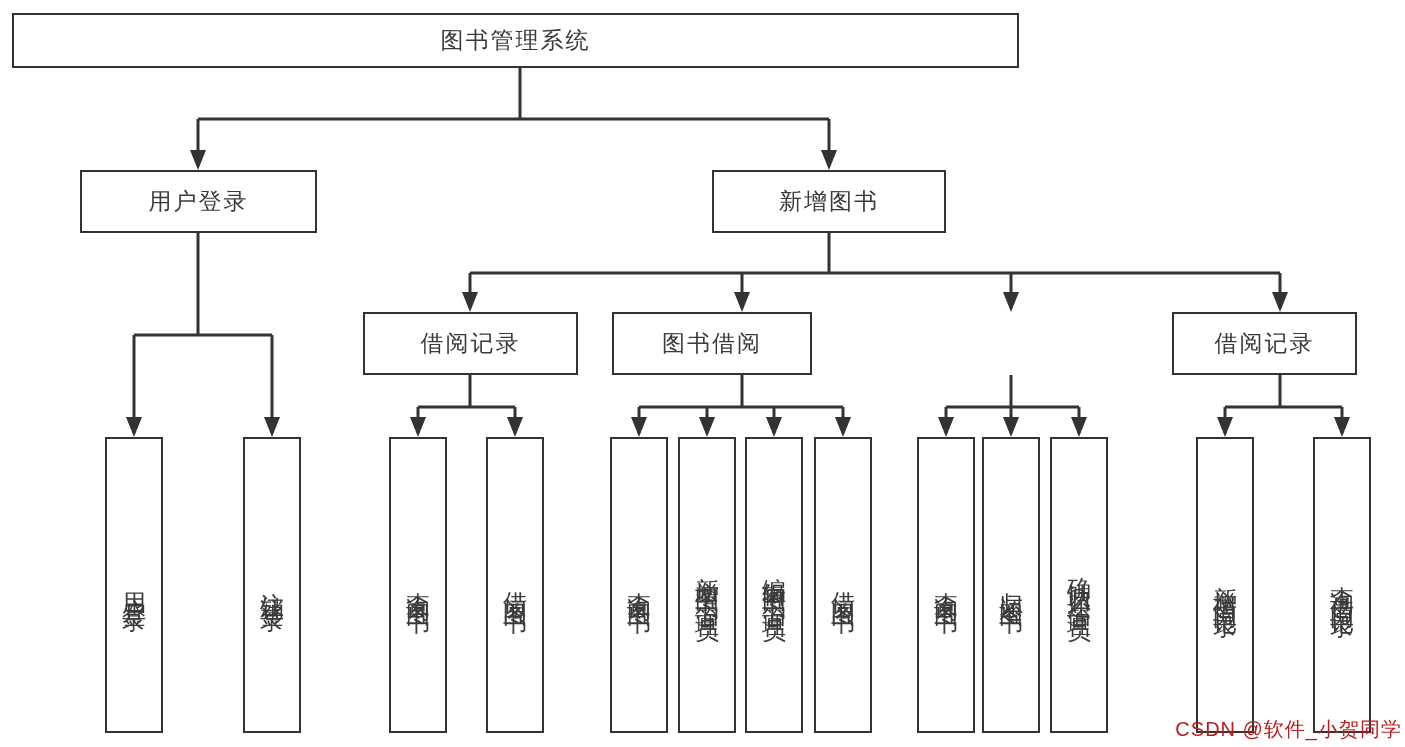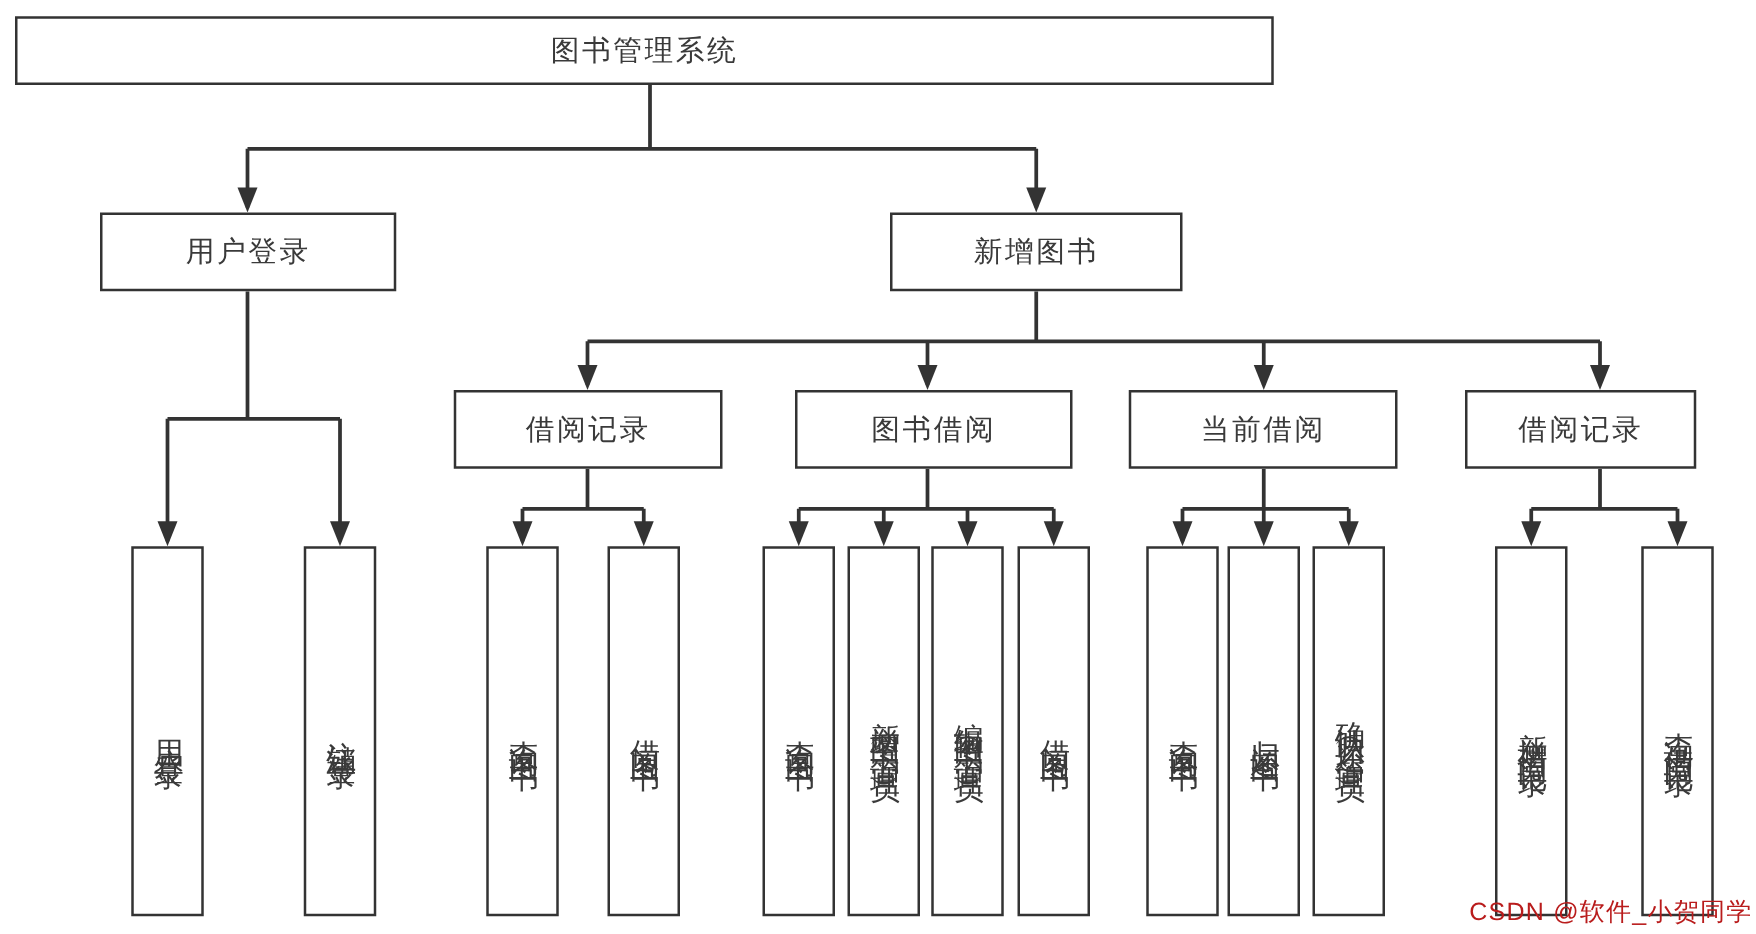--- a/index.html
+++ b/index.html
@@ -92,22 +92,21 @@
     <line x1="1342" y1="407" x2="1342" y2="433"></line>
     <polygon points="1334,417 1350,417 1342,437"></polygon>
   </svg>
 
   <div class="box h" style="left:12px;top:13px;width:1007px;height:55px">图书管理系统</div>
 
   <div class="box h" style="left:80px;top:170px;width:237px;height:63px">用户登录</div>
   <div class="box h" style="left:712px;top:170px;width:234px;height:63px">新增图书</div>
 
   <div class="box h" style="left:363px;top:312px;width:215px;height:63px">借阅记录</div>
-  <div class="box h" style="left:636px;top:312px;width:222px;height:63px">图书借阅</div>
-  <div class="box h" style="left:903px;top:312px;width:215px;height:63px">当前借阅</div>
+  <div class="box h" style="left:612px;top:312px;width:200px;height:63px">图书借阅</div>
   <div class="box h" style="left:1172px;top:312px;width:185px;height:63px">借阅记录</div>
 
   <div class="box v" style="left:105px;top:437px;width:58px;height:296px">用户登录</div>
   <div class="box v" style="left:243px;top:437px;width:58px;height:296px">注销登录</div>
 
   <div class="box v" style="left:389px;top:437px;width:58px;height:296px">查询图书</div>
   <div class="box v" style="left:486px;top:437px;width:58px;height:296px">借阅图书</div>
 
   <div class="box v" style="left:610px;top:437px;width:58px;height:296px">查询图书</div>
   <div class="box v" style="left:678px;top:437px;width:58px;height:296px">新增图书（管理员）</div>

